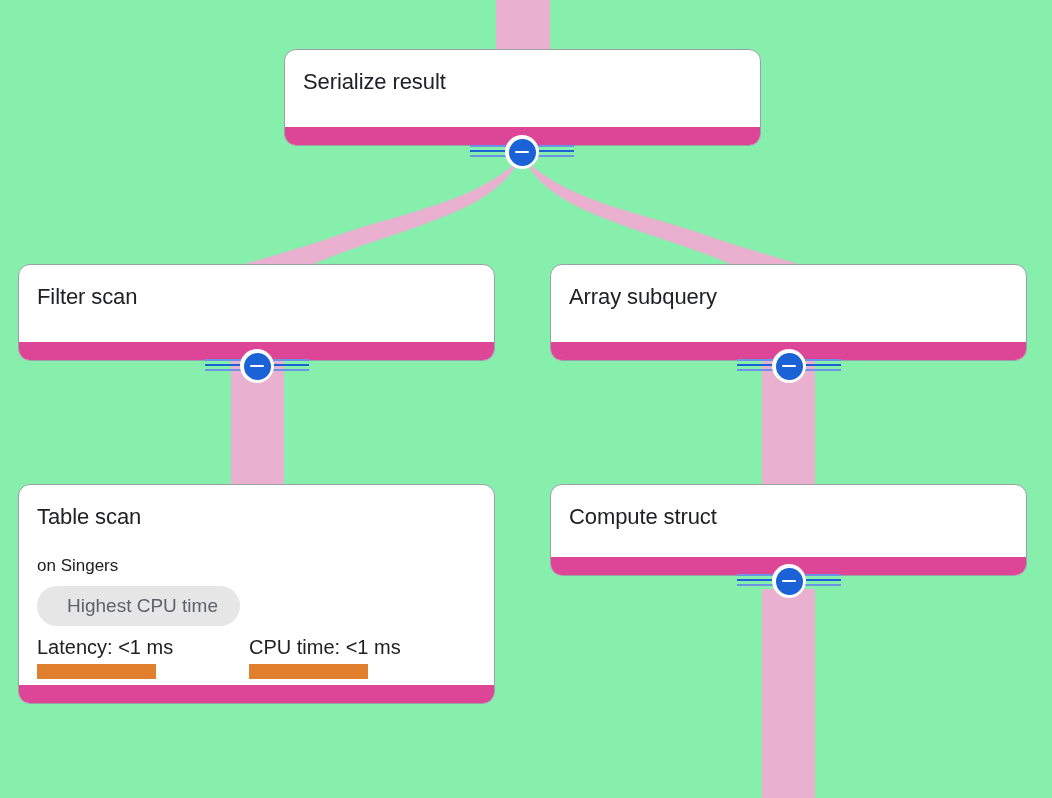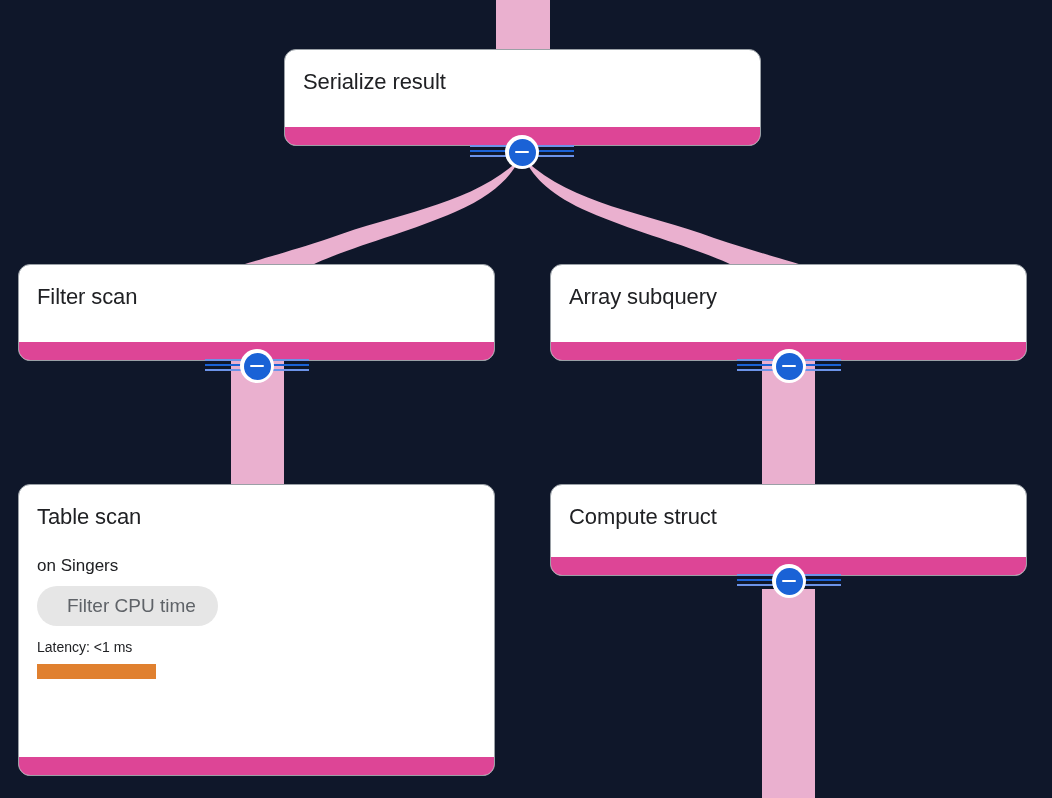--- a/index.html
+++ b/index.html
@@ -13,21 +13,21 @@
     height: 798px;
     background: #f1f3f4;
     font-family: "Liberation Sans", sans-serif;
     overflow: hidden;
   }
 
   #plan-canvas {
     position: relative;
     width: 1052px;
     height: 798px;
-    background: #0f172a;
+    background: #86efac;
   }
 
   
   .edge-layer {
     position: absolute;
     left: 0;
     top: 0;
     width: 1052px;
     height: 798px;
     z-index: 1;
@@ -89,21 +89,21 @@
 
   
   .metrics {
     display: flex;
     margin-top: 10px;
   }
   .metric {
     width: 212px;
   }
   .metric-label {
-    font-size: 14px;
+    font-size: 20px;
     line-height: 22px;
     color: #202124;
     white-space: nowrap;
   }
   .metric-bar-track {
     margin-top: 6px;
     height: 15px;
   }
   .metric-bar-fill {
     height: 15px;
@@ -213,36 +213,42 @@
     <div class="node-footer"></div>
   </div>
 
   <div class="node" style="left:18px; top:264px; width:477px; height:97px;">
     <div class="node-body">
       <div class="node-title">Filter scan</div>
     </div>
     <div class="node-footer"></div>
   </div>
 
-  <div class="node" style="left:18px; top:484px; width:477px; height:292px;">
+  <div class="node" style="left:18px; top:484px; width:477px; height:220px;">
     <div class="node-body">
       <div class="node-title">Table scan</div>
       <div class="node-subtitle">on Singers</div>
 
       <div class="chips">
-        <span class="chip">Filter CPU time</span>
+        <span class="chip">Highest CPU time</span>
       </div>
 
       <div class="metrics">
         <div class="metric">
           <div class="metric-label">Latency: &lt;1 ms</div>
           <div class="metric-bar-track">
             <div class="metric-bar-fill" style="width:119px;"></div>
           </div>
         </div>
+        <div class="metric">
+          <div class="metric-label">CPU time: &lt;1 ms</div>
+          <div class="metric-bar-track">
+            <div class="metric-bar-fill" style="width:119px;"></div>
+          </div>
+        </div>
       </div>
     </div>
     <div class="node-footer"></div>
   </div>
 
   <div class="node" style="left:550px; top:484px; width:477px; height:92px;justify-content:space-between;">
     <div class="node-body">
       <div class="node-title">Compute struct</div>
     </div>
     <div class="node-footer"></div>

